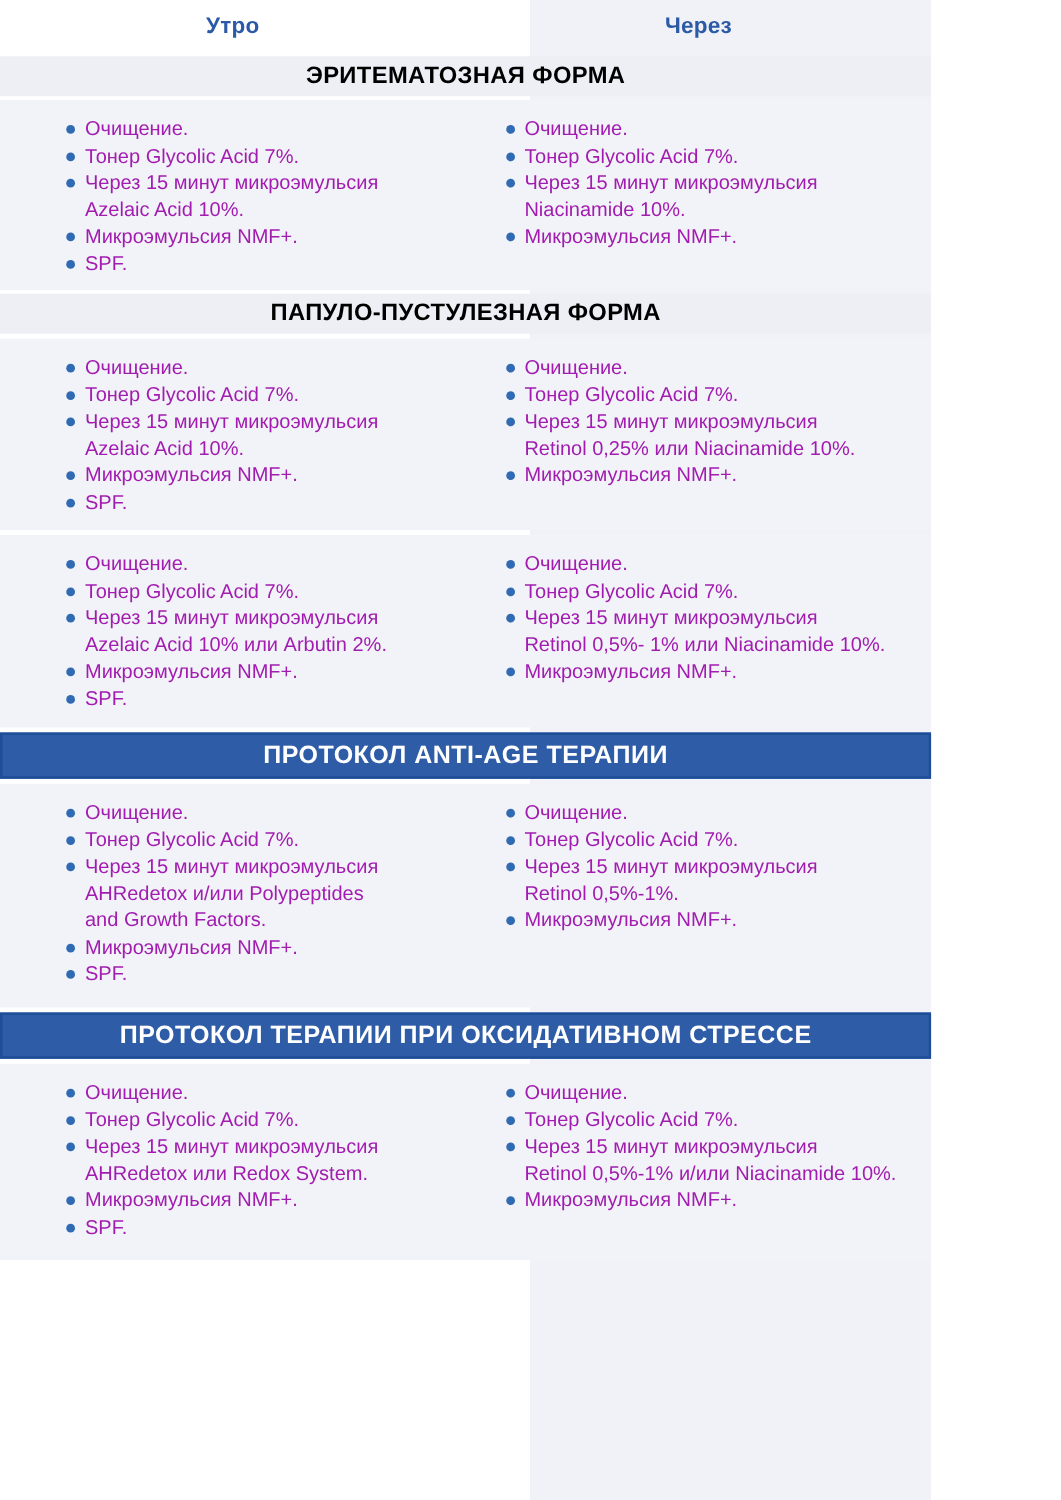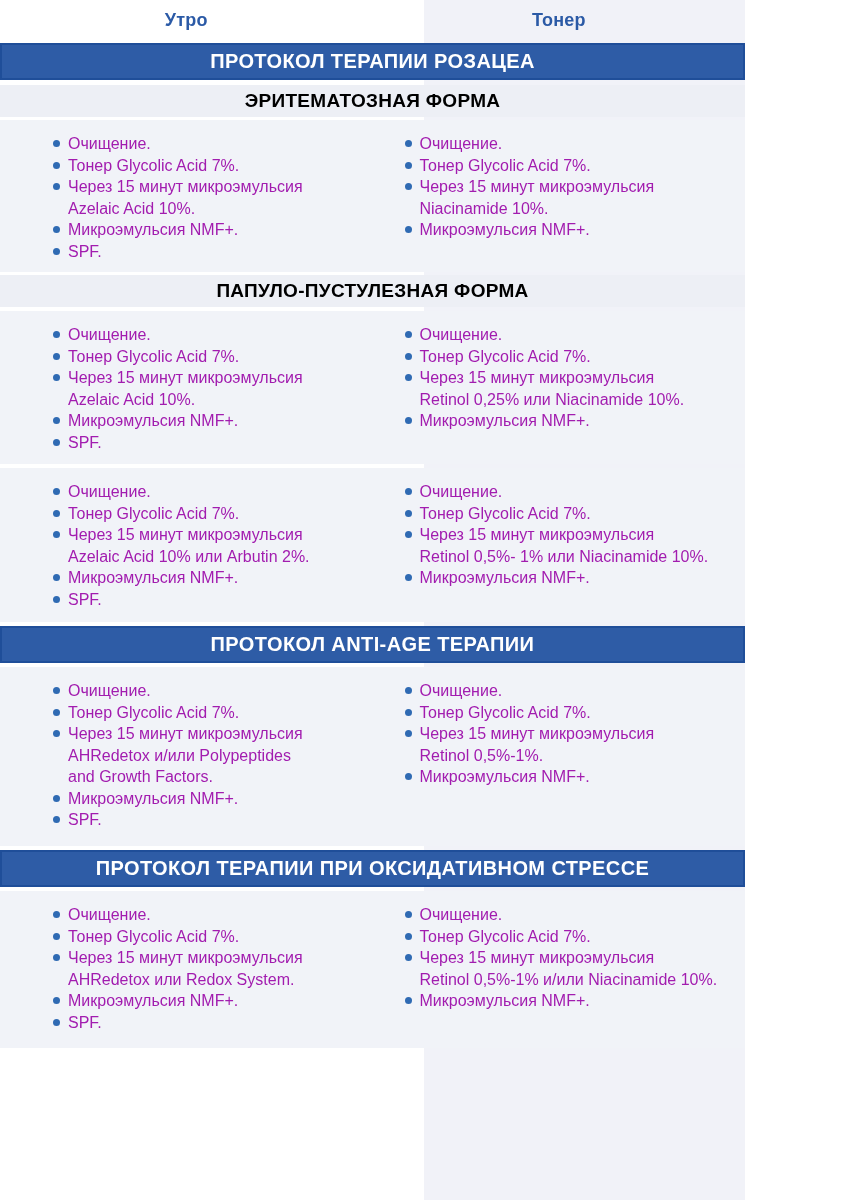--- a/index.html
+++ b/index.html
@@ -101,25 +101,24 @@
 
 <div class="page">
   <div class="evening-underlay"></div>
   <div class="rows">
 
     <div class="row-header">
       <div class="hcell">
         <span class="header-label">Утро</span>
       </div>
       <div class="hcell">
-        <span class="header-label">Тонер</span>
-      </div>
-    </div>
-
-    <div class="banner-main mt3">ПРОТОКОЛ ТЕРАПИИ РОЗАЦЕА</div>
+        <span class="header-label">Через</span>
+      </div>
+    </div>
+
 
     <div class="banner-sub mt5">ЭРИТЕМАТОЗНАЯ ФОРМА</div>
 
     <div class="row-content mt3 h152">
       <div class="ccell morning">
         <ul class="steps">
             <li>Очищение.</li>
             <li>Тонер Glycolic Acid 7%.</li>
             <li>Через 15 минут микроэмульсия
 Azelaic Acid 10%.</li>

